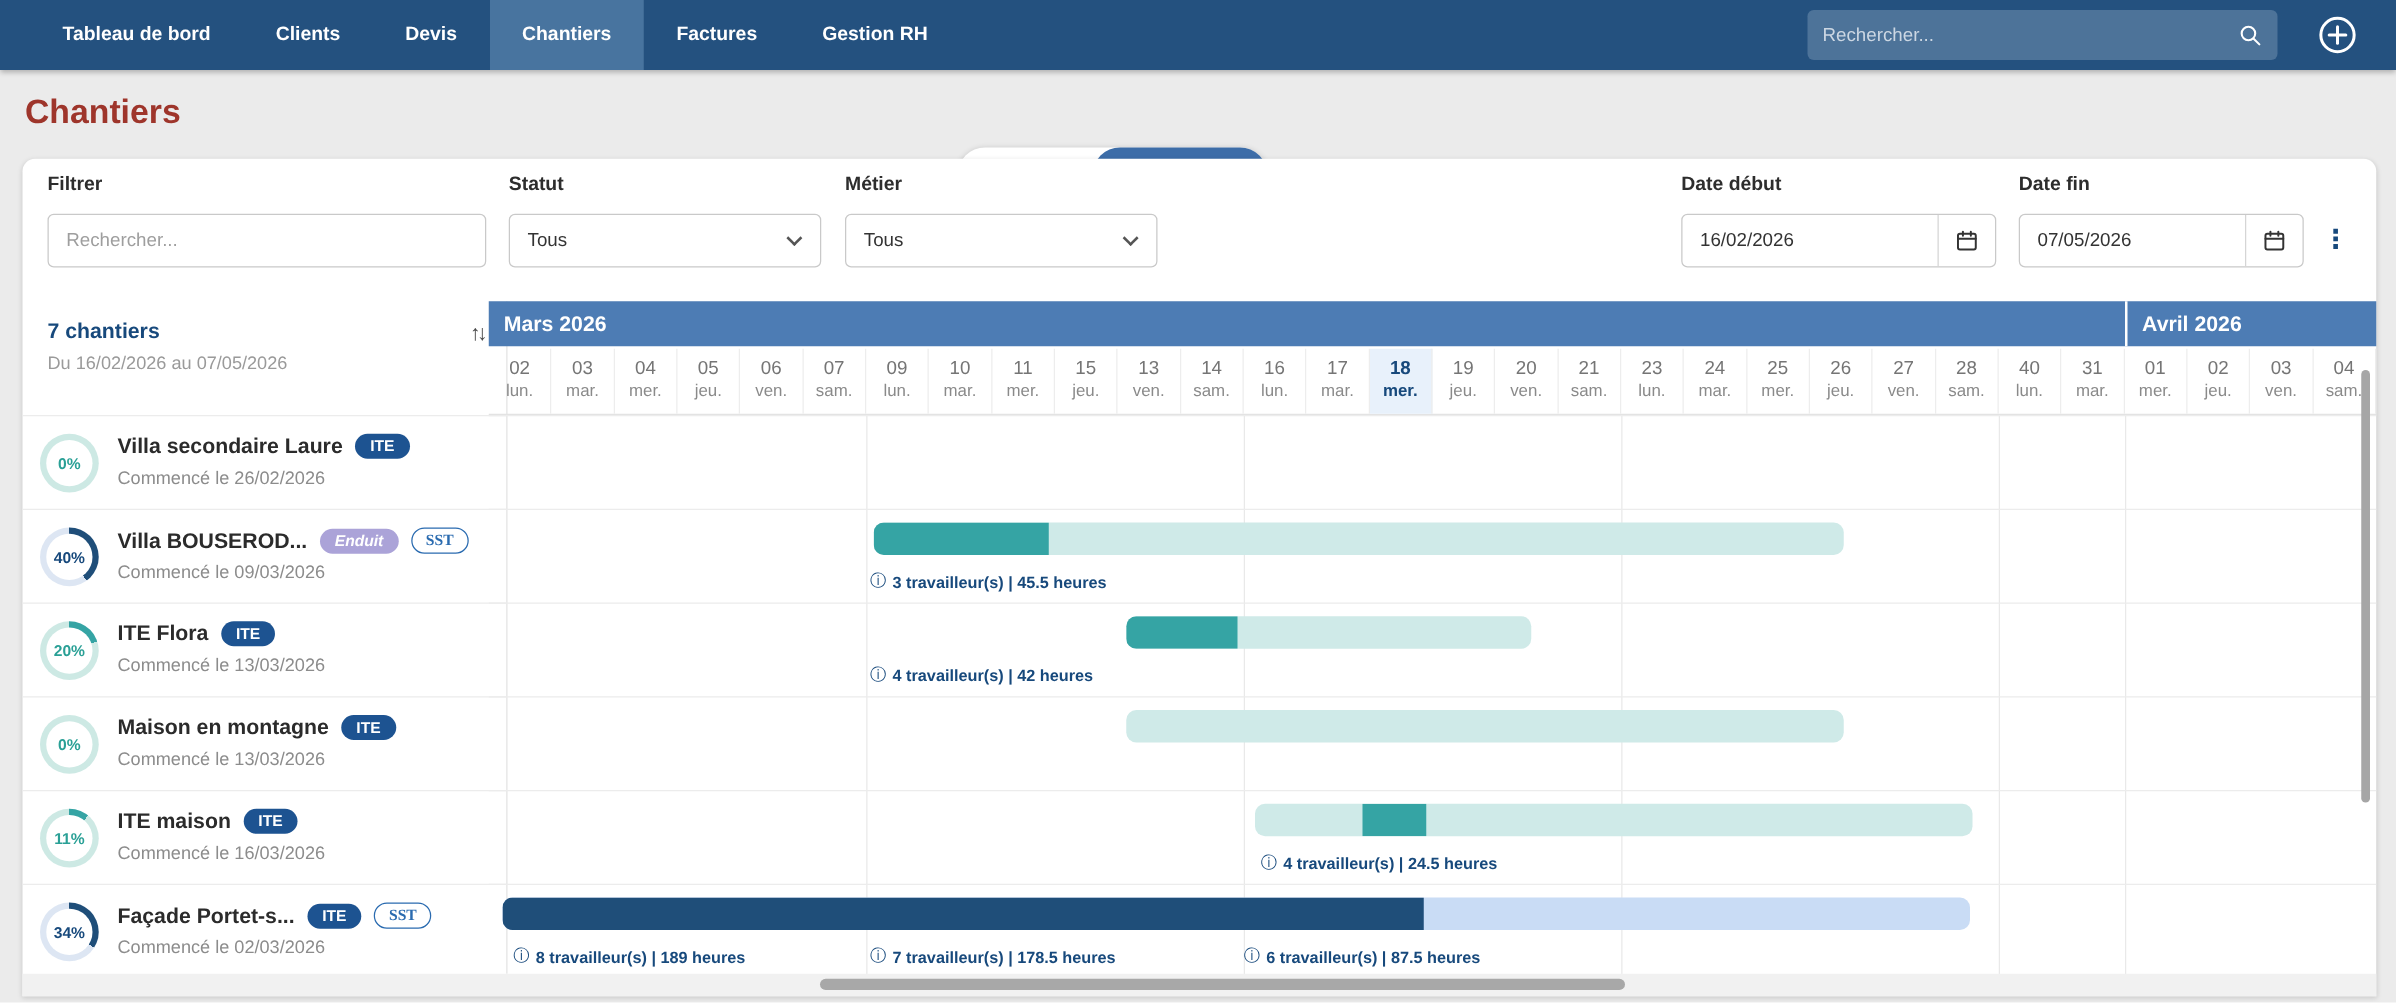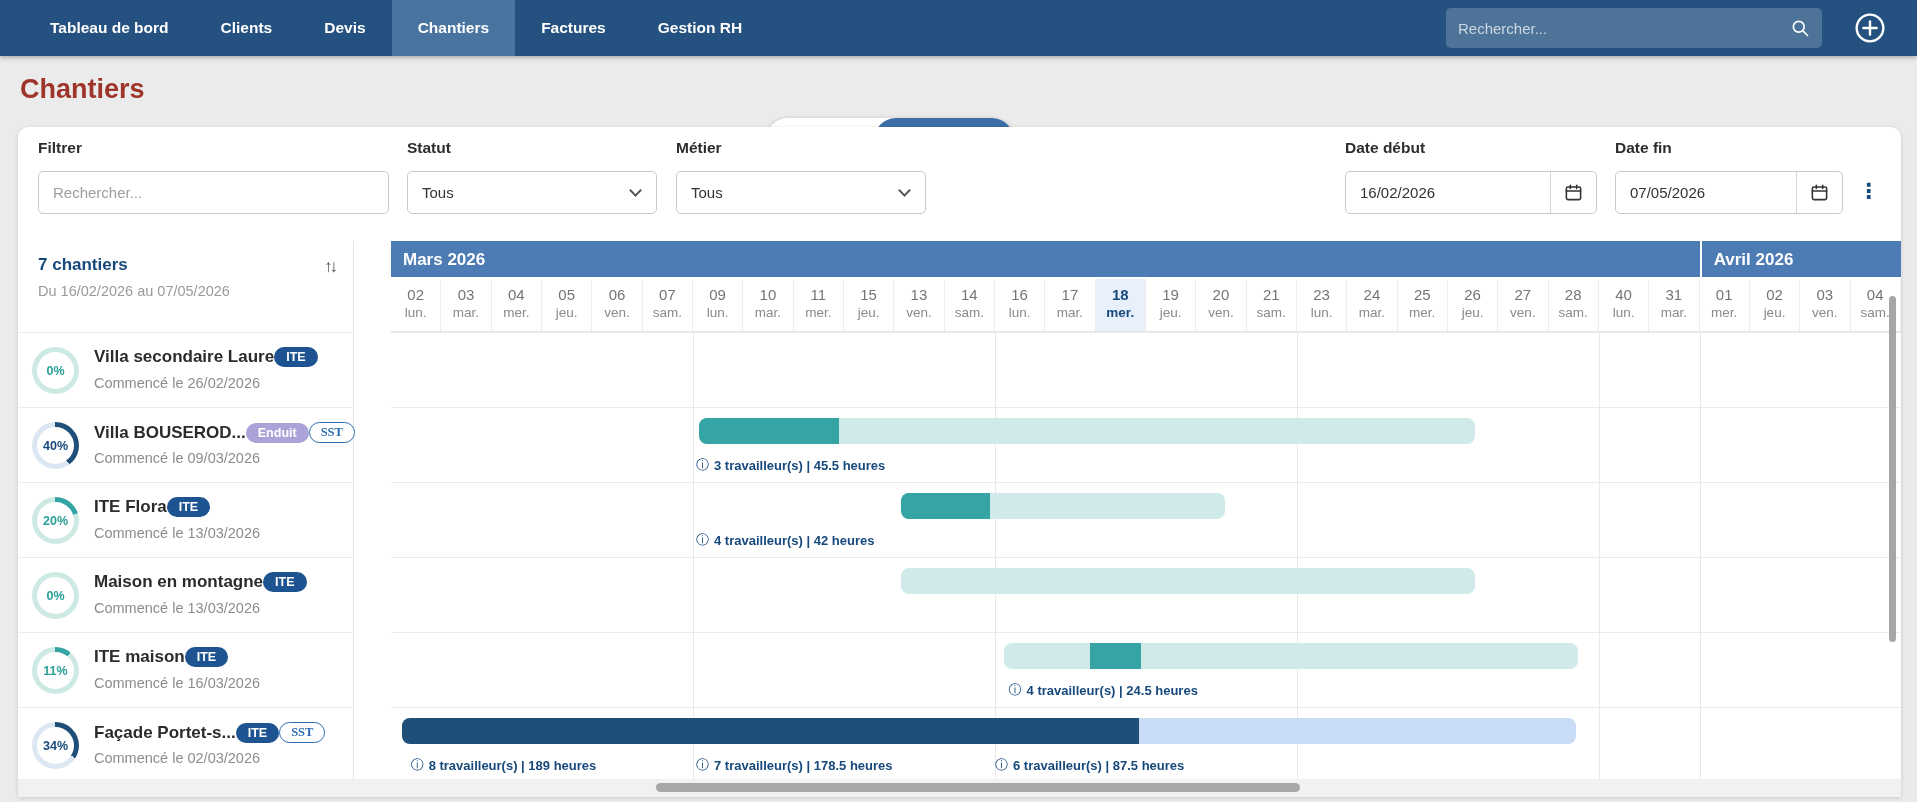--- a/index.html
+++ b/index.html
@@ -39,35 +39,35 @@
   .f-ctrl { position:absolute; top:44px; height:43px; border:1px solid #c9c9c9; border-radius:5px; background:#fff; display:flex; align-items:center; }
   .f-ctrl input { border:none; outline:none; flex:1; font-size:15px; font-family:inherit; color:#333; padding:0 14px; background:transparent; min-width:0; }
   .f-ctrl input::placeholder { color:#9e9e9e; opacity:1; }
   .chev { width:9px; height:9px; border-right:2px solid #555; border-bottom:2px solid #555; transform:rotate(45deg); margin-right:16px; margin-top:-4px; flex:none; }
   .cal-btn { width:46px; height:100%; border-left:1px solid #d5d5d5; display:flex; align-items:center; justify-content:center; color:#333; cursor:pointer; flex:none; }
   .cal-btn svg { width:19px; height:19px; }
   .filter-kebab { position:absolute; left:1840px; top:52px; font-size:21px; font-weight:bold; color:#17497c; cursor:pointer; }
 
   
   .gantt { position:absolute; top:114px; left:0; width:1883px; height:538px; }
-  .sidebar { position:absolute; left:0; top:0; width:336px; height:538px; border-right:1px solid #e3e3e3; }
+  .sidebar { position:absolute; left:0; top:0; width:388px; height:538px; border-right:1px solid #e3e3e3; }
   .sb-head { position:absolute; top:0; left:0; width:100%; height:91px; }
   .sb-count { position:absolute; left:20px; top:14px; font-size:17px; font-weight:bold; color:#17497c; }
   .sb-range { position:absolute; left:20px; top:42px; font-size:14.5px; color:#9a9a9a; }
   .sb-sort { position:absolute; right:18px; top:16px; font-size:17px; color:#4a4a4a; letter-spacing:-3px; cursor:pointer; }
   .sb-rows { position:absolute; top:91px; left:0; width:100%; }
   .sb-row { position:relative; height:75px; border-top:1px solid #ececec; }
   .ring { position:absolute; left:14px; top:14px; width:47px; height:47px; border-radius:50%; }
   .ring .inner { position:absolute; inset:5px; background:#fff; border-radius:50%; }
   .ring .pct { position:absolute; inset:0; display:flex; align-items:center; justify-content:center; font-size:12.5px; font-weight:bold; }
-  .p-name-row { position:absolute; left:76px; top:14px; display:flex; align-items:center; white-space:nowrap; }
+  .p-name-row { position:absolute; left:76px; top:14px; display:flex; align-items:center; gap:10px; white-space:nowrap; }
   .p-name { font-size:17px; font-weight:bold; color:#2b2b2b; }
   .badge { font-size:12.5px; font-weight:bold; padding:3px 12px; border-radius:13px; }
   .badge.blue { background:#1d5391; color:#fff; }
-  .badge.purple { background:#aba3d8; color:#fff; }
+  .badge.purple { background:#aba3d8; color:#fff;font-style:italic; }
   .badge.outline { background:#fff; color:#2a6bb0; border:1.5px solid #2a6bb0; padding:2px 11px;font-family:Liberation Serif, serif; }
   .p-start { position:absolute; left:76px; top:42px; font-size:14.5px; color:#8c8c8c; }
 
   .timeline { position:absolute; left:373px; top:0; width:1510px; height:538px; }
   .month-row { position:absolute; top:0; left:0; width:100%; height:38px; display:flex; }
   .month { height:36px; background:#4d7cb4; color:#fff; font-size:17px; font-weight:bold; line-height:38px; padding-left:12px; overflow:hidden; white-space:nowrap; }
   .month + .month { border-left:2px solid #fff; }
   .day-row { position:absolute; top:38px; left:0; width:100%; height:53px; display:flex; border-bottom:1px solid #e3e3e3; }
   .day { flex:1; border-right:1px solid #ededed; text-align:center; padding-top:7px; }
   .day .num { font-size:15px; color:#757575; display:block; }

